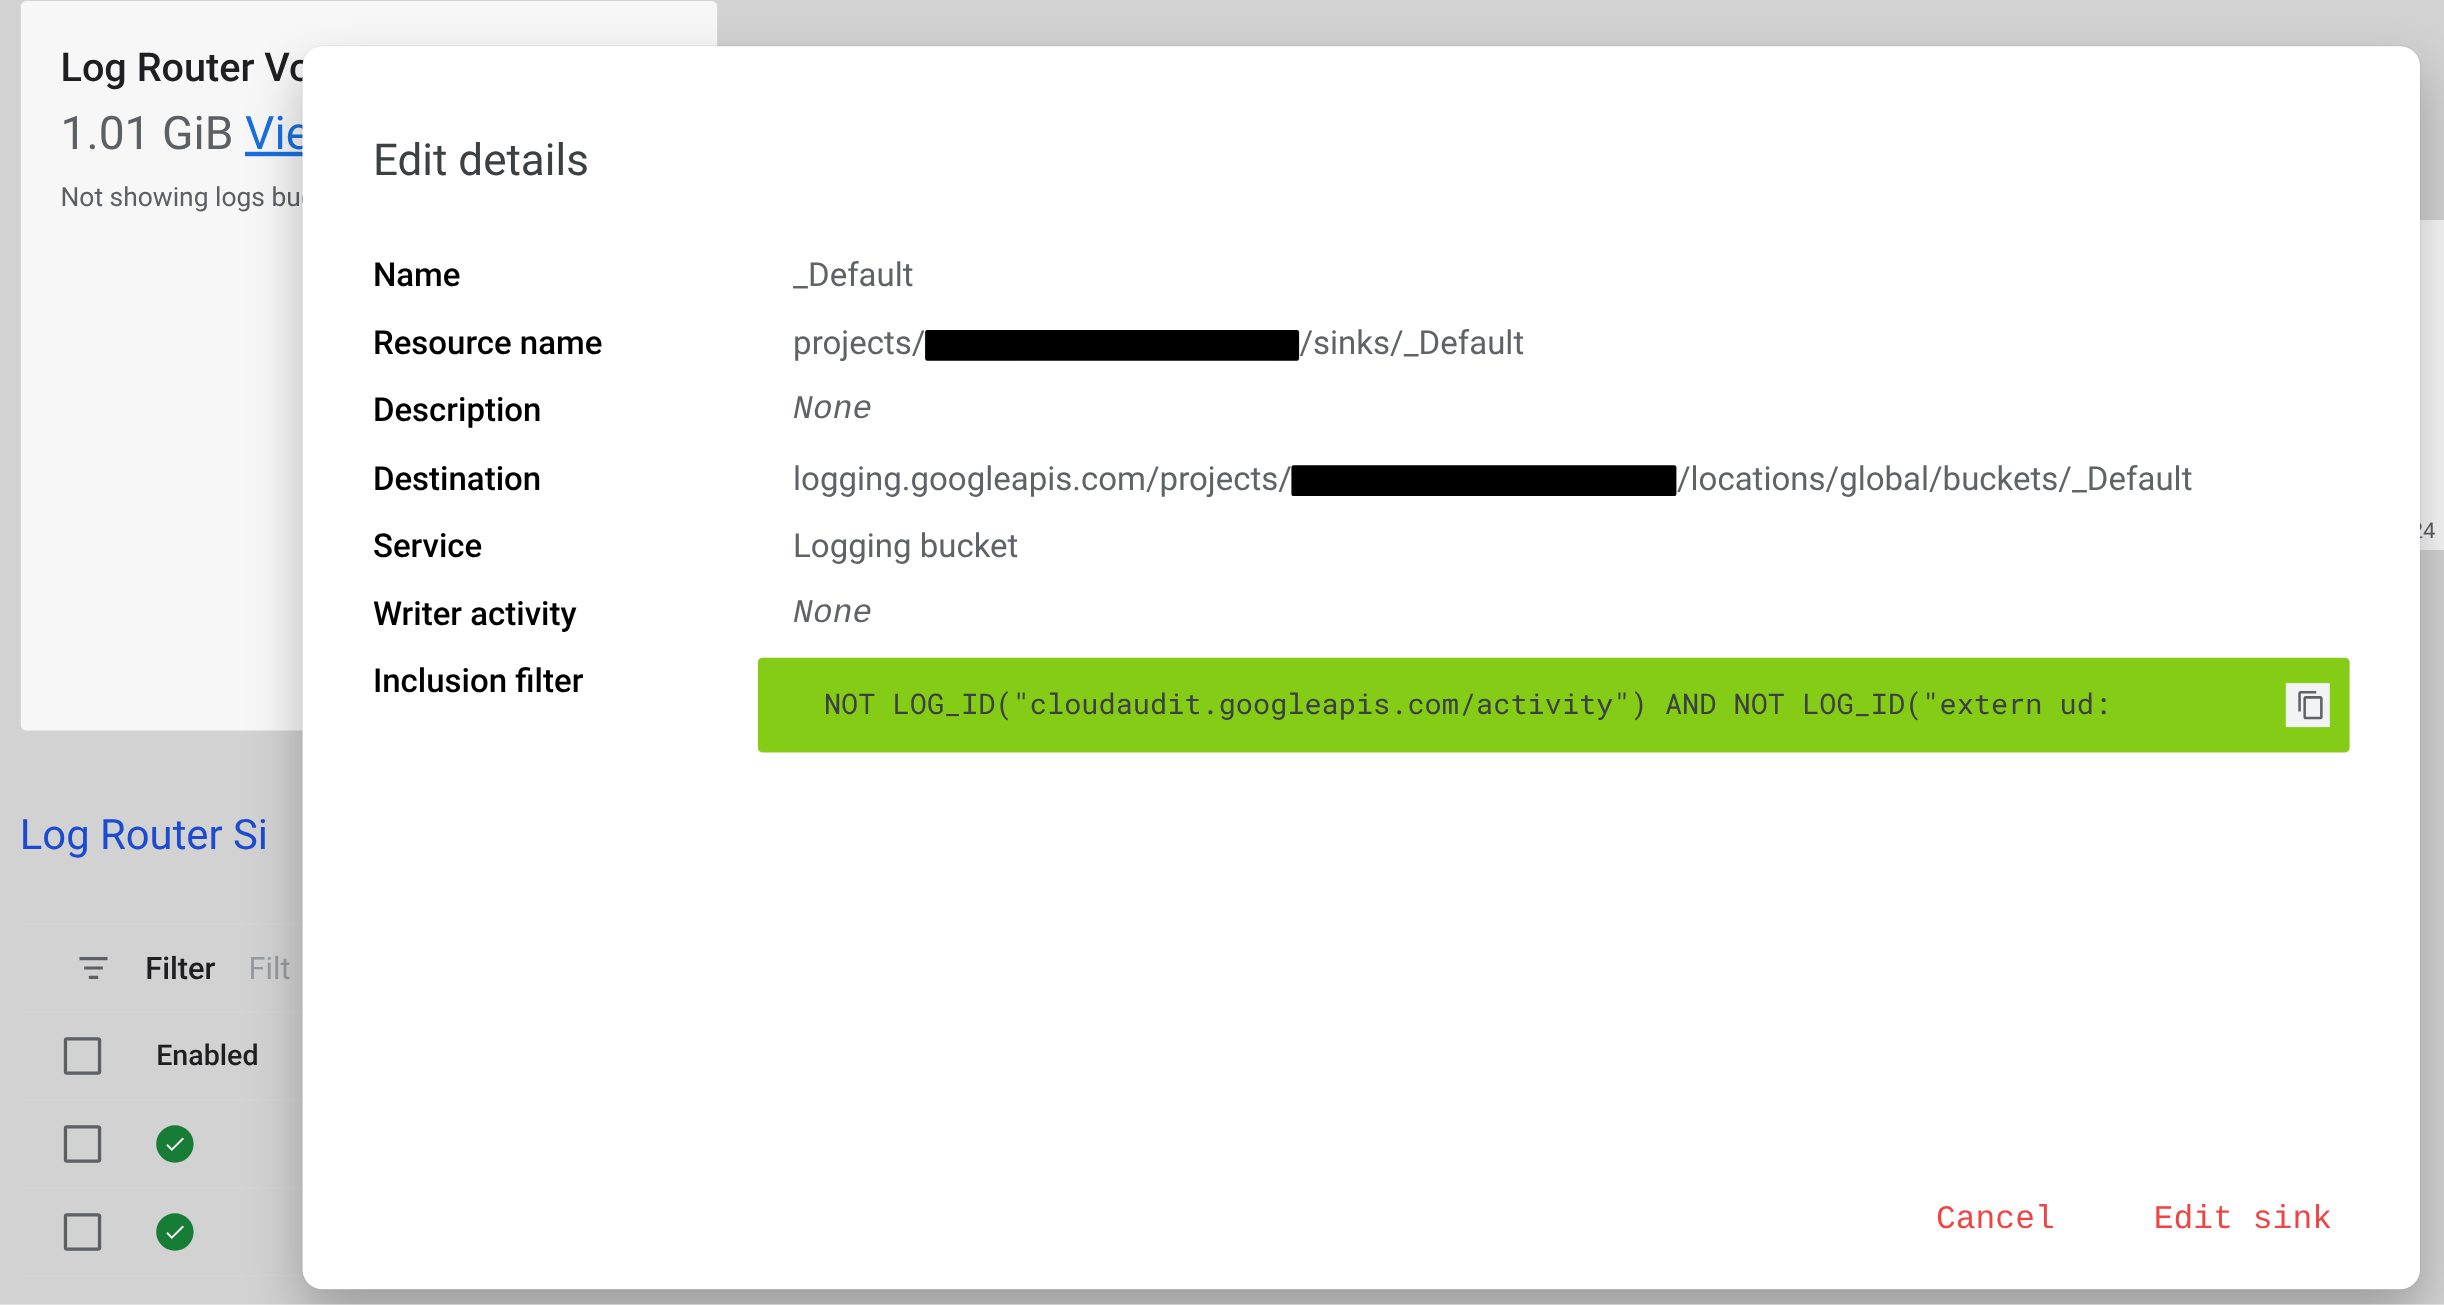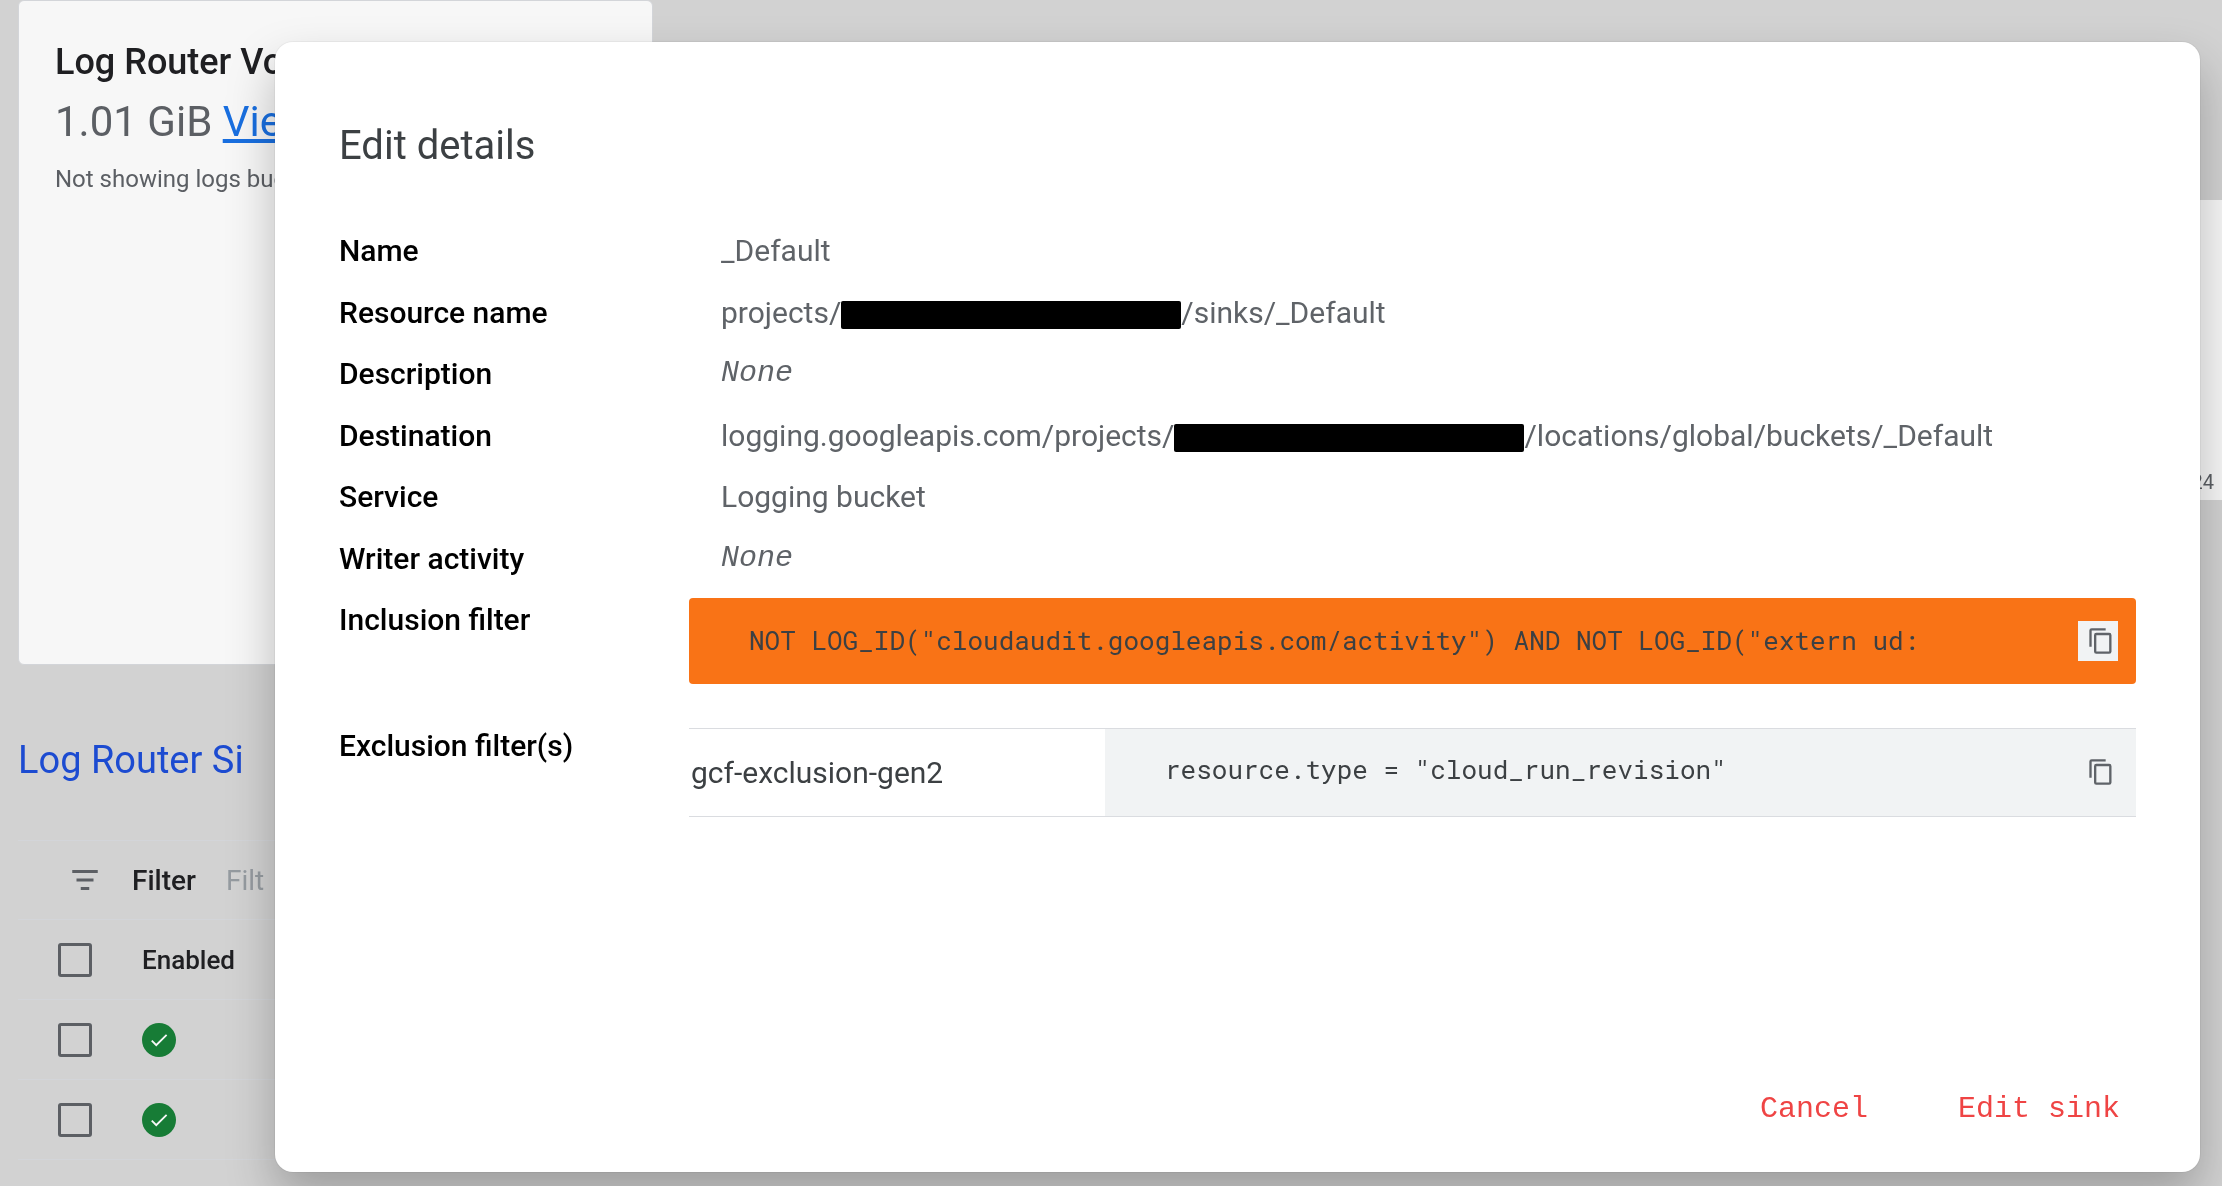--- a/index.html
+++ b/index.html
@@ -176,21 +176,21 @@
     background:#000;
     height: 28px;
     vertical-align: middle;
     border-radius:2px;
   }
   .redact.w1 { width: 340px; }
   .redact.w2 { width: 350px; }
 
   .codebox {
     flex:1;
-    background: #f97316;
+    background: #84cc16;
     border-radius: 4px;
     padding: 24px 80px 24px 60px;
     font-family: 'Roboto Mono', Menlo, Consolas, monospace;
     font-size: 26px;
     color: #3c4043;
     white-space: nowrap;
     overflow: hidden;
     position: relative;
   }
   .copy-btn {
@@ -350,34 +350,18 @@
     <div class="codebox">
       <span>NOT LOG_ID("cloudaudit.googleapis.com/activity") AND NOT LOG_ID("extern   ud:</span>
       <span class="copy-btn">
         <svg viewBox="0 0 24 24" fill="#5f6368">
             <path d="M16 1H4a2 2 0 0 0-2 2v14h2V3h12V1zm3 4H8a2 2 0 0 0-2 2v14a2 2 0 0 0 2 2h11a2 2 0 0 0 2-2V7a2 2 0 0 0-2-2zm0 16H8V7h11v14z"></path>
           </svg>
       </span>
     </div>
   </div>
 
-  <div class="field-row" style="align-items:flex-start;">
-    <div class="field-label">Exclusion filter(s)</div>
-    <div style="flex:1;">
-      <div class="excl-row">
-        <div class="excl-name">gcf-exclusion-gen2</div>
-        <div class="excl-code">
-          <span>resource.type = "cloud_run_revision"</span>
-          <span class="copy-btn">
-            <svg viewBox="0 0 24 24" fill="#5f6368">
-                <path d="M16 1H4a2 2 0 0 0-2 2v14h2V3h12V1zm3 4H8a2 2 0 0 0-2 2v14a2 2 0 0 0 2 2h11a2 2 0 0 0 2-2V7a2 2 0 0 0-2-2zm0 16H8V7h11v14z"></path>
-              </svg>
-          </span>
-        </div>
-      </div>
-    </div>
-  </div>
 
   <div class="modal-actions">
     <button>Cancel</button>
     <button>Edit sink</button>
   </div>
 </div>
 
 </body></html>

